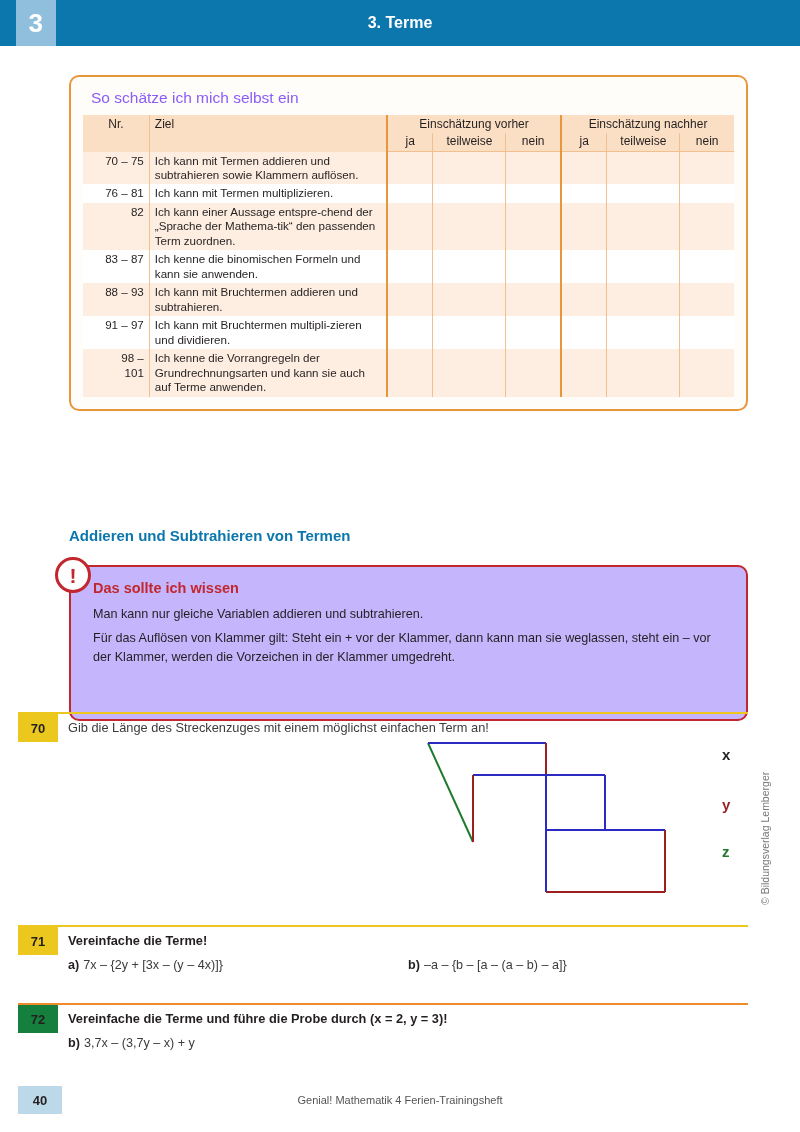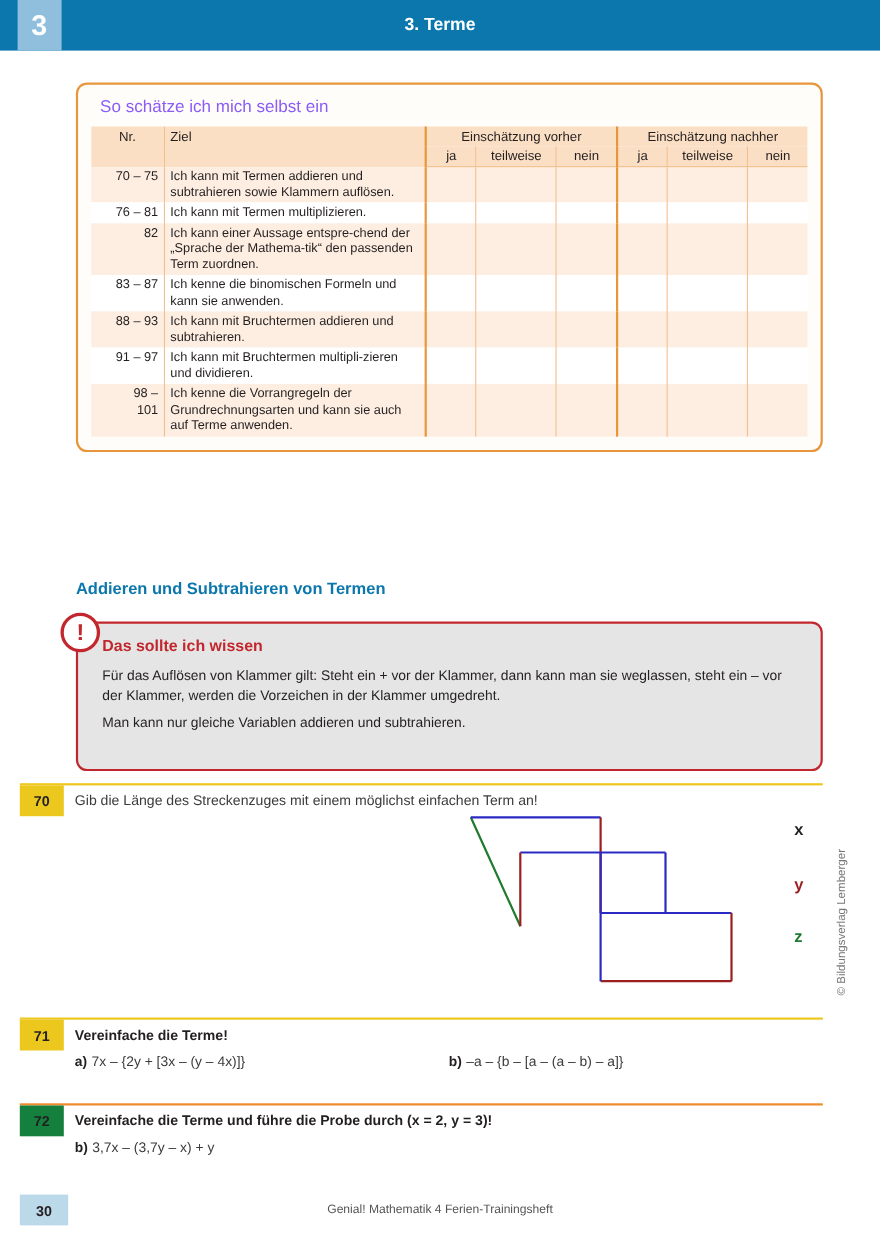--- a/index.html
+++ b/index.html
@@ -68,23 +68,23 @@
   table.at tr.sub th{padding:1px 4px 3px 4px;}
 
   
   .sect{
     position:absolute;left:69px;top:527px;
     color:#0b77ad;font-size:15px;font-weight:bold;
   }
 
   
   .know{
-    position:absolute;left:69px;top:565px;width:679px;height:136px;
+    position:absolute;left:69px;top:565px;width:679px;height:156px;
     border:2.5px solid #c1272d;border-radius:10px;
-    background:#e5e5e5;box-sizing:border-box;
+    background:#c4b5fd;box-sizing:border-box;
     padding:13px 16px 0 22px;
   }
   .know-title{color:#c1272d;font-size:14.5px;font-weight:bold;margin:0 0 9px 0;}
   .know-line{font-size:12.6px;line-height:1.45;margin-bottom:6px;}
   .bang{
     position:absolute;left:55px;top:557px;width:36px;height:36px;
     border-radius:50%;background:#ffffff;border:3px solid #c1272d;
     display:flex;align-items:center;justify-content:center;
     color:#c1272d;font-size:21px;font-weight:bold;line-height:1;
     box-sizing:border-box;
@@ -228,22 +228,22 @@
         <td class="cell">&nbsp;</td>
       </tr>
     </tbody>
   </table>
 </div>
 
 <div class="sect">Addieren und Subtrahieren von Termen</div>
 
 <div class="know">
   <div class="know-title">Das sollte ich wissen</div>
+  <div class="know-line">Man kann nur gleiche Variablen addieren und subtrahieren.</div>
   <div class="know-line">Für das Auflösen von Klammer gilt: Steht ein + vor der Klammer, dann kann man sie weglassen, steht ein – vor der Klammer, werden die Vorzeichen in der Klammer umgedreht.</div>
-  <div class="know-line">Man kann nur gleiche Variablen addieren und subtrahieren.</div>
 </div>
 <div class="bang">!</div>
 
 <div class="ex" style="top:712px;">
   <div class="rule y"></div>
   <div class="badge y" style="top:2px;">70</div>
   <div class="extext" style="padding-top:5px;">
     <div class="exq">Gib die Länge des Streckenzuges mit einem möglichst einfachen Term an!</div>
   </div>
 </div>
@@ -302,13 +302,13 @@
       <div class="subitem">
         <b>b)</b><span>3,7x – (3,7y – x) + y</span>
       </div>
     </div>
   </div>
 </div>
 
 <div class="copy">© Bildungsverlag Lemberger</div>
 
 <div class="foottext">Genial! Mathematik 4 Ferien-Trainingsheft</div>
-<div class="pagebox">30</div>
+<div class="pagebox">40</div>
 
 </body></html>

